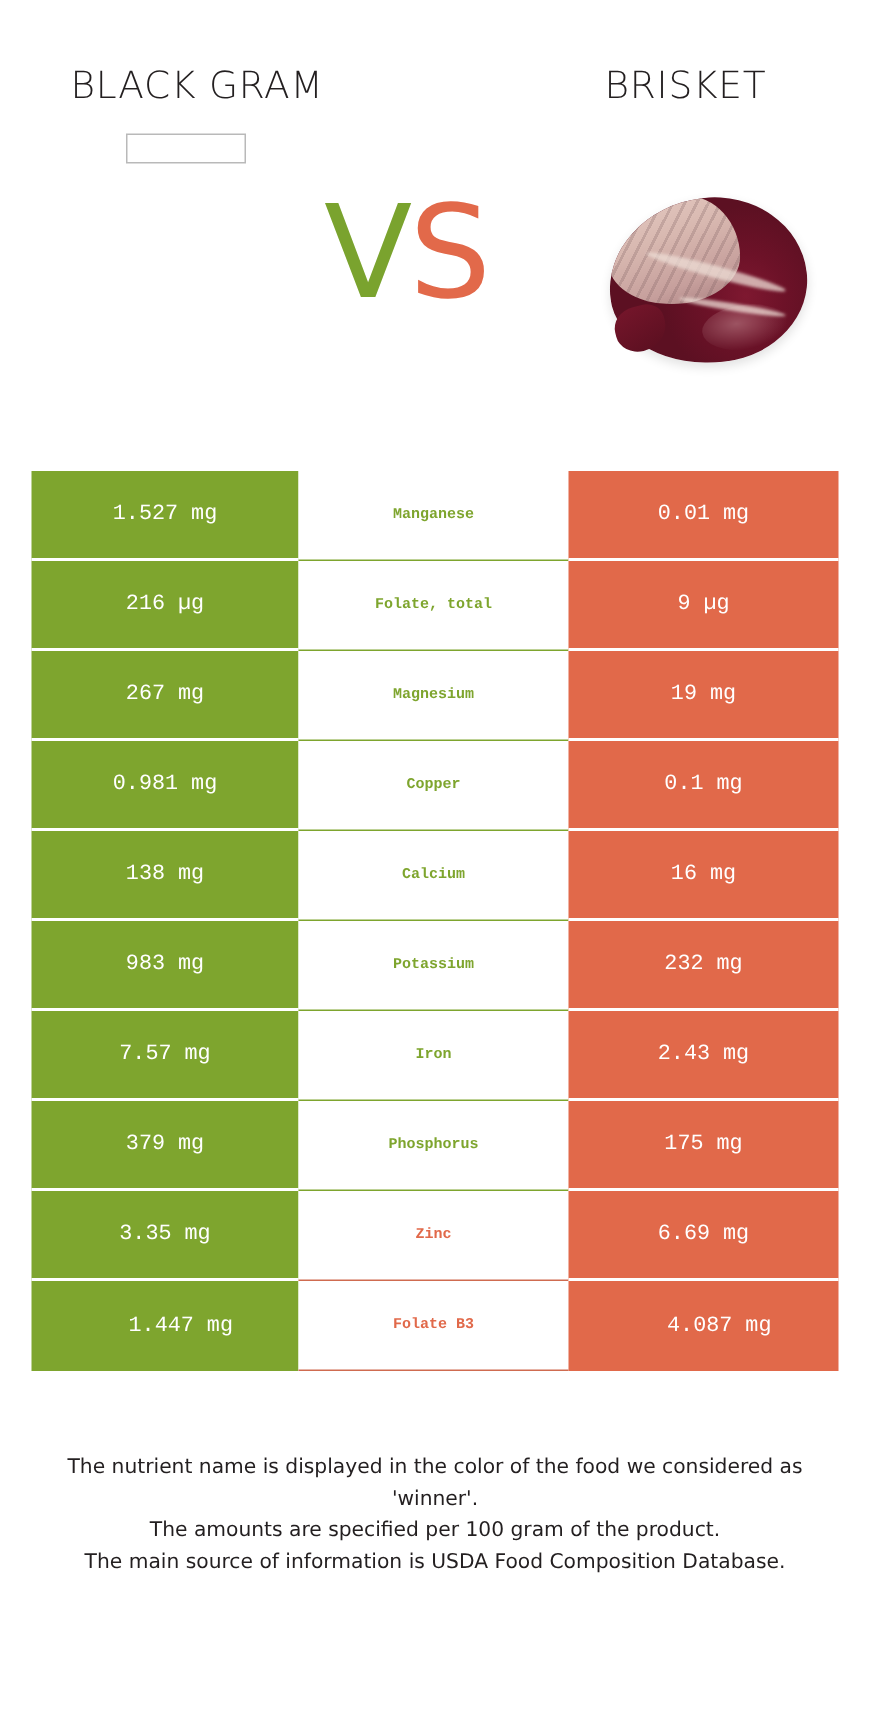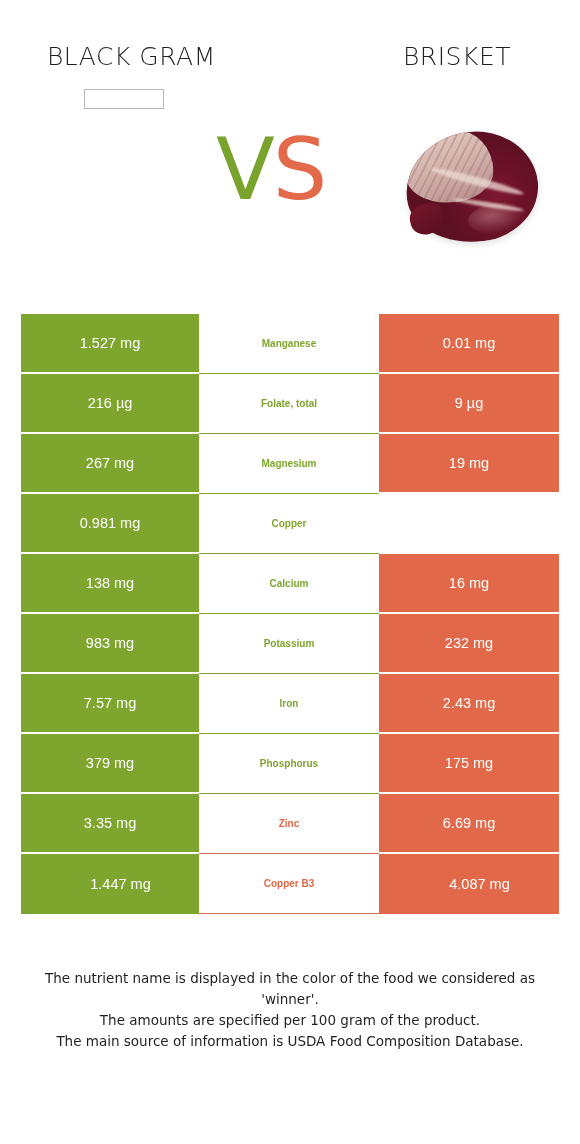--- a/index.html
+++ b/index.html
@@ -153,21 +153,21 @@
     height: 60px;
     align-items: stretch;
   }
   .cell {
     display: flex;
     align-items: center;
     justify-content: center;
     font-size: 14.5px;
     font-weight: 400;
     box-sizing: border-box;
-    font-family: Liberation Sans, sans-serif;
+    font-family: Liberation Mono, monospace;
   }
   .cell.left {
     width: 178px;
     background: #7ea52e;
     color: #ffffff;
     border-bottom: 2px solid #ffffff;
   }
   .cell.right {
     width: 180px;
     background: #e1694a;
@@ -242,20 +242,21 @@
       <div class="cell right">9 µg</div>
     </div>
     <div class="row">
       <div class="cell left">267 mg</div>
       <div class="cell name win-left">Magnesium</div>
       <div class="cell right">19 mg</div>
     </div>
     <div class="row">
       <div class="cell left">0.981 mg</div>
       <div class="cell name win-left">Copper</div>
+      <div class="cell right">0.1 mg</div>
     </div>
     <div class="row">
       <div class="cell left">138 mg</div>
       <div class="cell name win-left">Calcium</div>
       <div class="cell right">16 mg</div>
     </div>
     <div class="row">
       <div class="cell left">983 mg</div>
       <div class="cell name win-left">Potassium</div>
       <div class="cell right">232 mg</div>
@@ -270,21 +271,21 @@
       <div class="cell name win-left">Phosphorus</div>
       <div class="cell right">175 mg</div>
     </div>
     <div class="row">
       <div class="cell left">3.35 mg</div>
       <div class="cell name win-right">Zinc</div>
       <div class="cell right">6.69 mg</div>
     </div>
     <div class="row">
       <div class="cell left">1.447 mg</div>
-      <div class="cell name win-right">Copper B3</div>
+      <div class="cell name win-right">Folate B3</div>
       <div class="cell right">4.087 mg</div>
     </div>
   </div>
 
 <div class="footer" id="footer-note">
     <span class="line">The nutrient name is displayed in the color of the food we considered as 'winner'.</span>
     <span class="line">The amounts are specified per 100 gram of the product.</span>
     <span class="line">The main source of information is USDA Food Composition Database.</span>
   </div>
 

